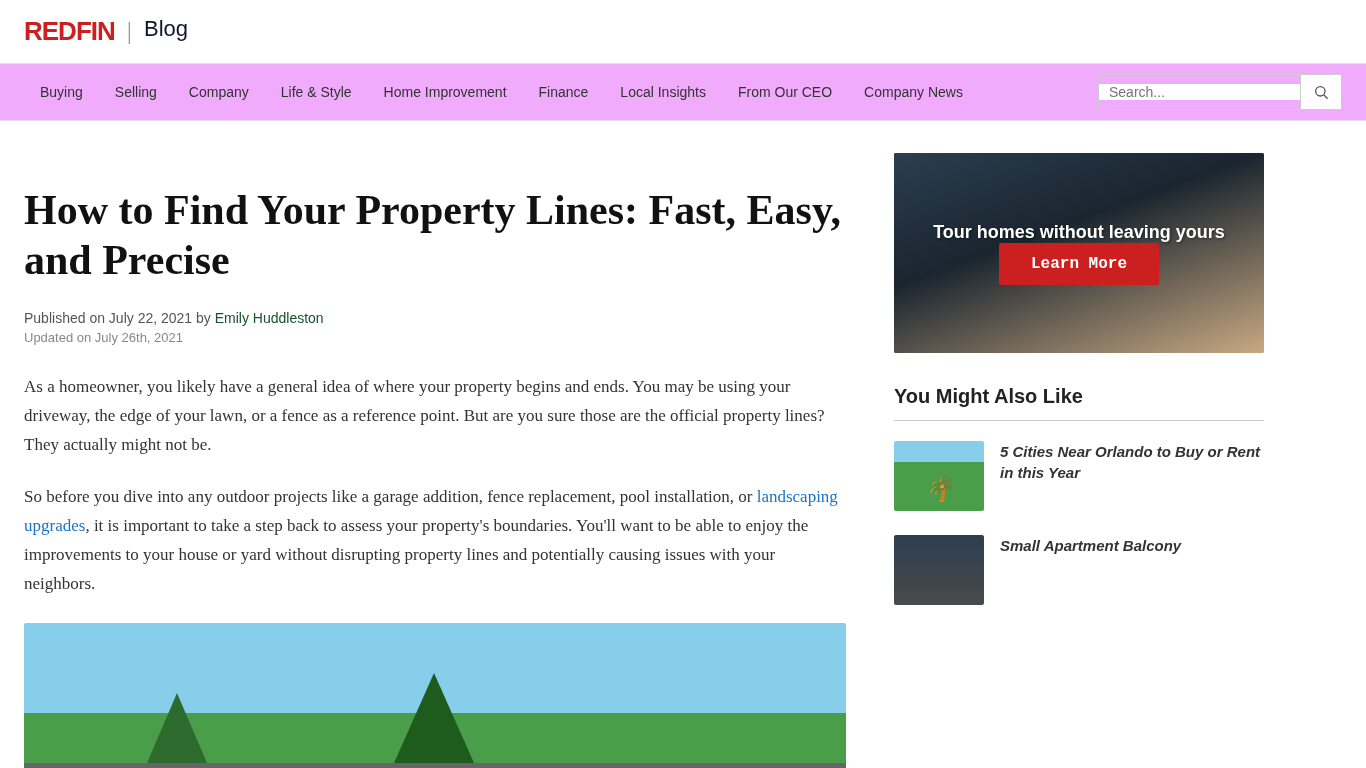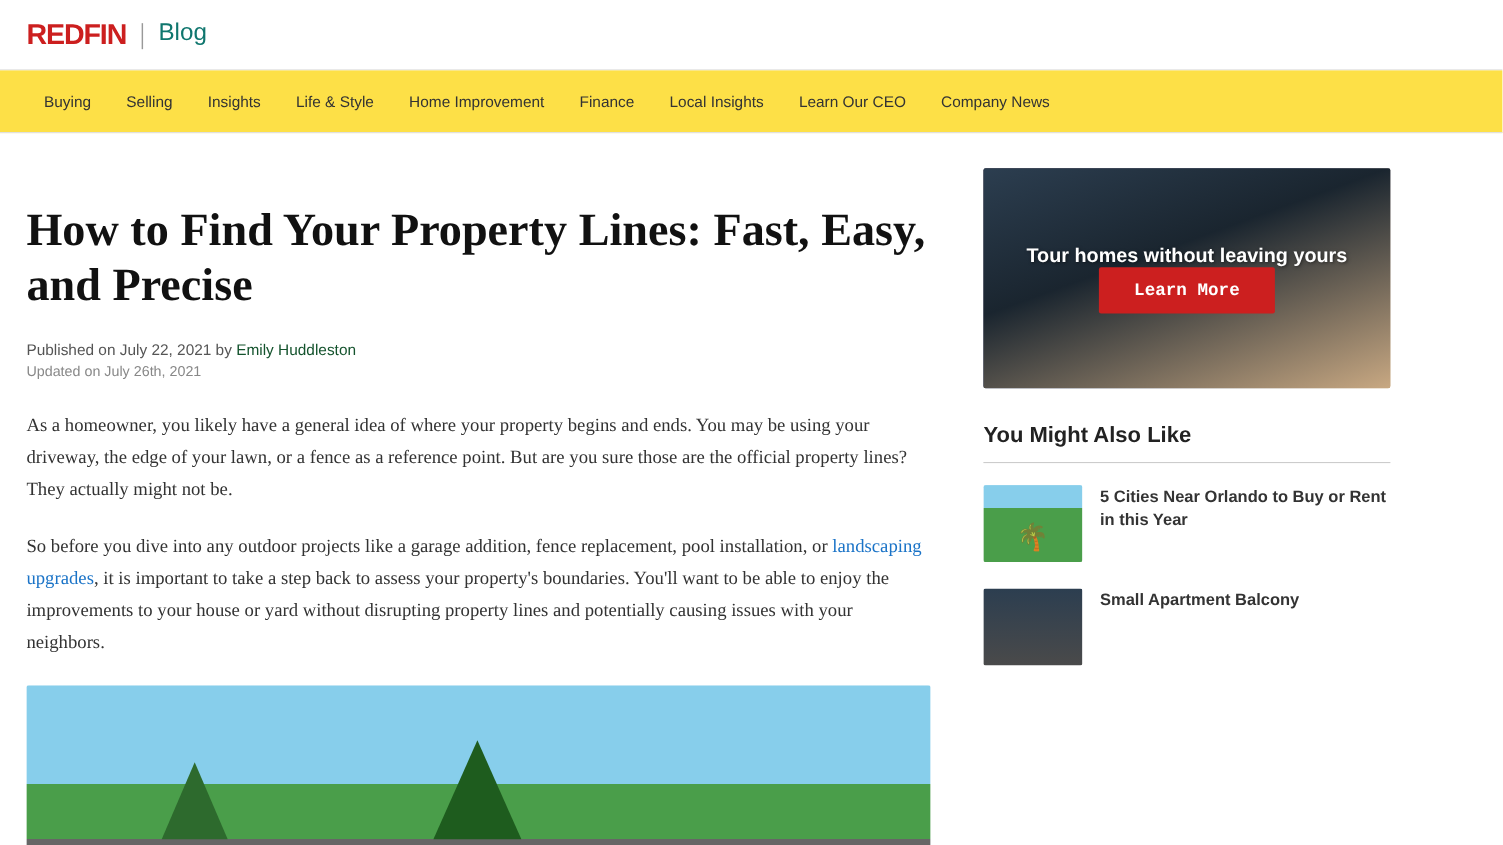--- a/index.html
+++ b/index.html
@@ -26,26 +26,26 @@
     .logo-divider {
       color: #999;
       font-size: 26px;
       font-weight: 300;
       margin: 0 4px;
     }
     .logo-blog {
       font-family: Arial, sans-serif;
       font-size: 22px;
       font-weight: 400;
-      color: #0f766e;
+      color: #0f172a;
     }
 
     
     .site-nav {
-      background: #fde047;
+      background: #f0abfc;
       border-bottom: 1px solid #e0e0e0;
       padding: 0 24px;
       display: flex;
       align-items: center;
       justify-content: space-between;
     }
     .nav-links {
       display: flex;
       align-items: center;
       list-style: none;
@@ -249,20 +249,21 @@
       border: none;
       border-top: 1px solid #ccc;
       margin-bottom: 20px;
     }
 
     .related-item {
       display: flex;
       gap: 16px;
       margin-bottom: 24px;
       align-items: flex-start;
+      font-style: italic;
     }
     .related-thumb {
       width: 90px;
       height: 70px;
       flex-shrink: 0;
       border-radius: 2px;
       overflow: hidden;
     }
     .related-thumb-orlando {
       background: linear-gradient(180deg, #87ceeb 30%, #4a9e4a 30%);
@@ -304,41 +305,50 @@
 
 <nav class="site-nav">
   <ul class="nav-links">
     <li>
         <a href="#">Buying</a>
       </li>
     <li>
         <a href="#">Selling</a>
       </li>
     <li>
-        <a href="#">Insights</a>
+        <a href="#">Company</a>
       </li>
     <li>
         <a href="#">Life &amp; Style</a>
       </li>
     <li>
         <a href="#">Home Improvement</a>
       </li>
     <li>
         <a href="#">Finance</a>
       </li>
     <li>
         <a href="#">Local Insights</a>
       </li>
     <li>
-        <a href="#">Learn Our CEO</a>
+        <a href="#">From Our CEO</a>
       </li>
     <li>
         <a href="#">Company News</a>
       </li>
   </ul>
+  <div class="search-wrap">
+    <input type="text" placeholder="Search..." style="">
+    <button>
+      <svg class="search-icon-svg" viewBox="0 0 24 24">
+        <circle cx="11" cy="11" r="7"></circle>
+        <line x1="16.5" y1="16.5" x2="22" y2="22"></line>
+      </svg>
+    </button>
+  </div>
 </nav>
 
 <div class="page-container">
 
   <main class="article-main">
     <h1 class="article-title">How to Find Your Property Lines: Fast, Easy, and Precise</h1>
     <p class="article-meta">
       <span>Published on July 22, 2021 by</span>
       <a href="#">Emily Huddleston</a>
     </p>

